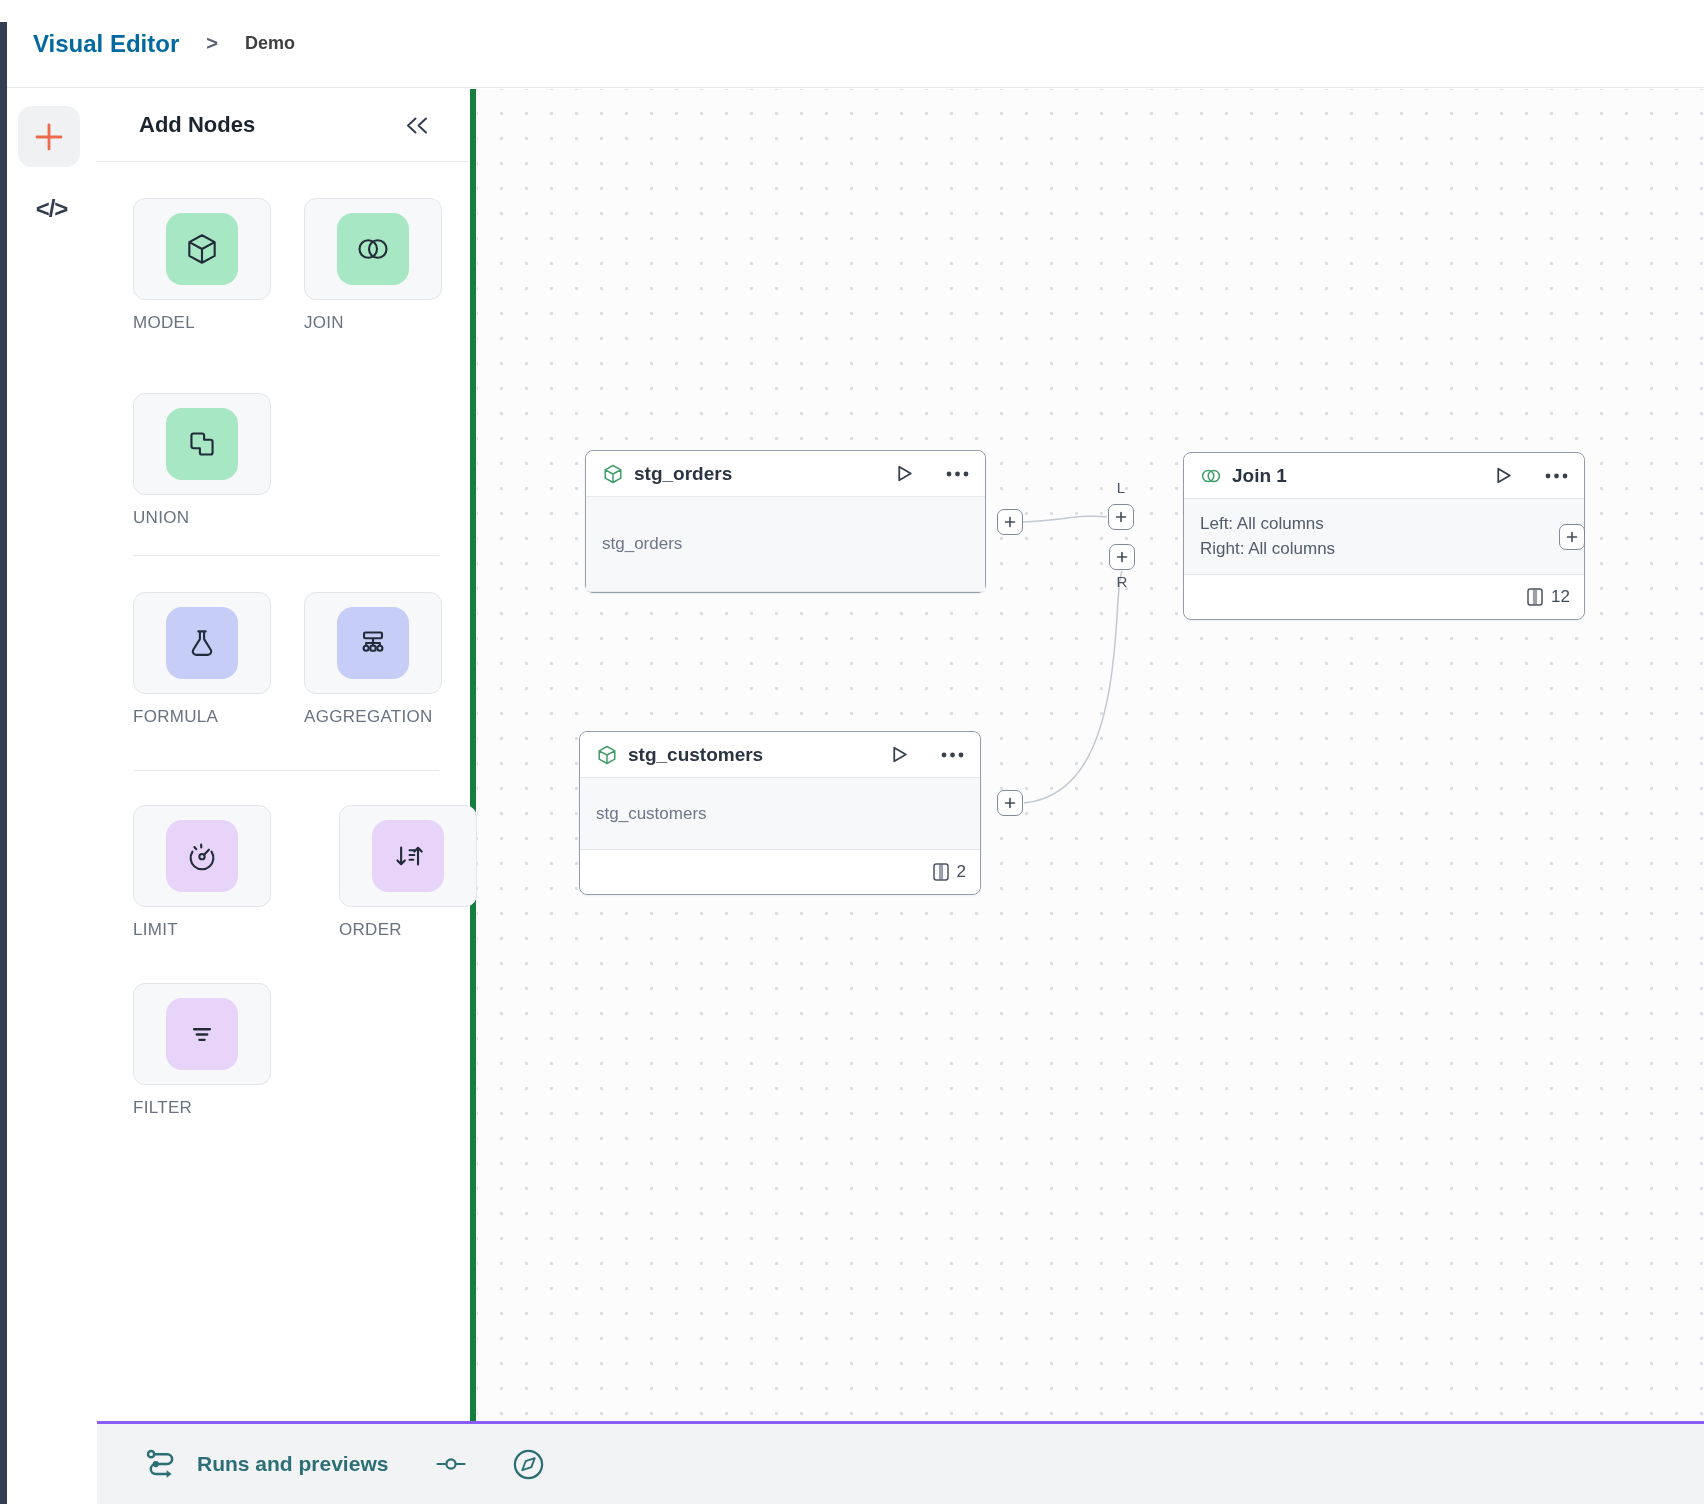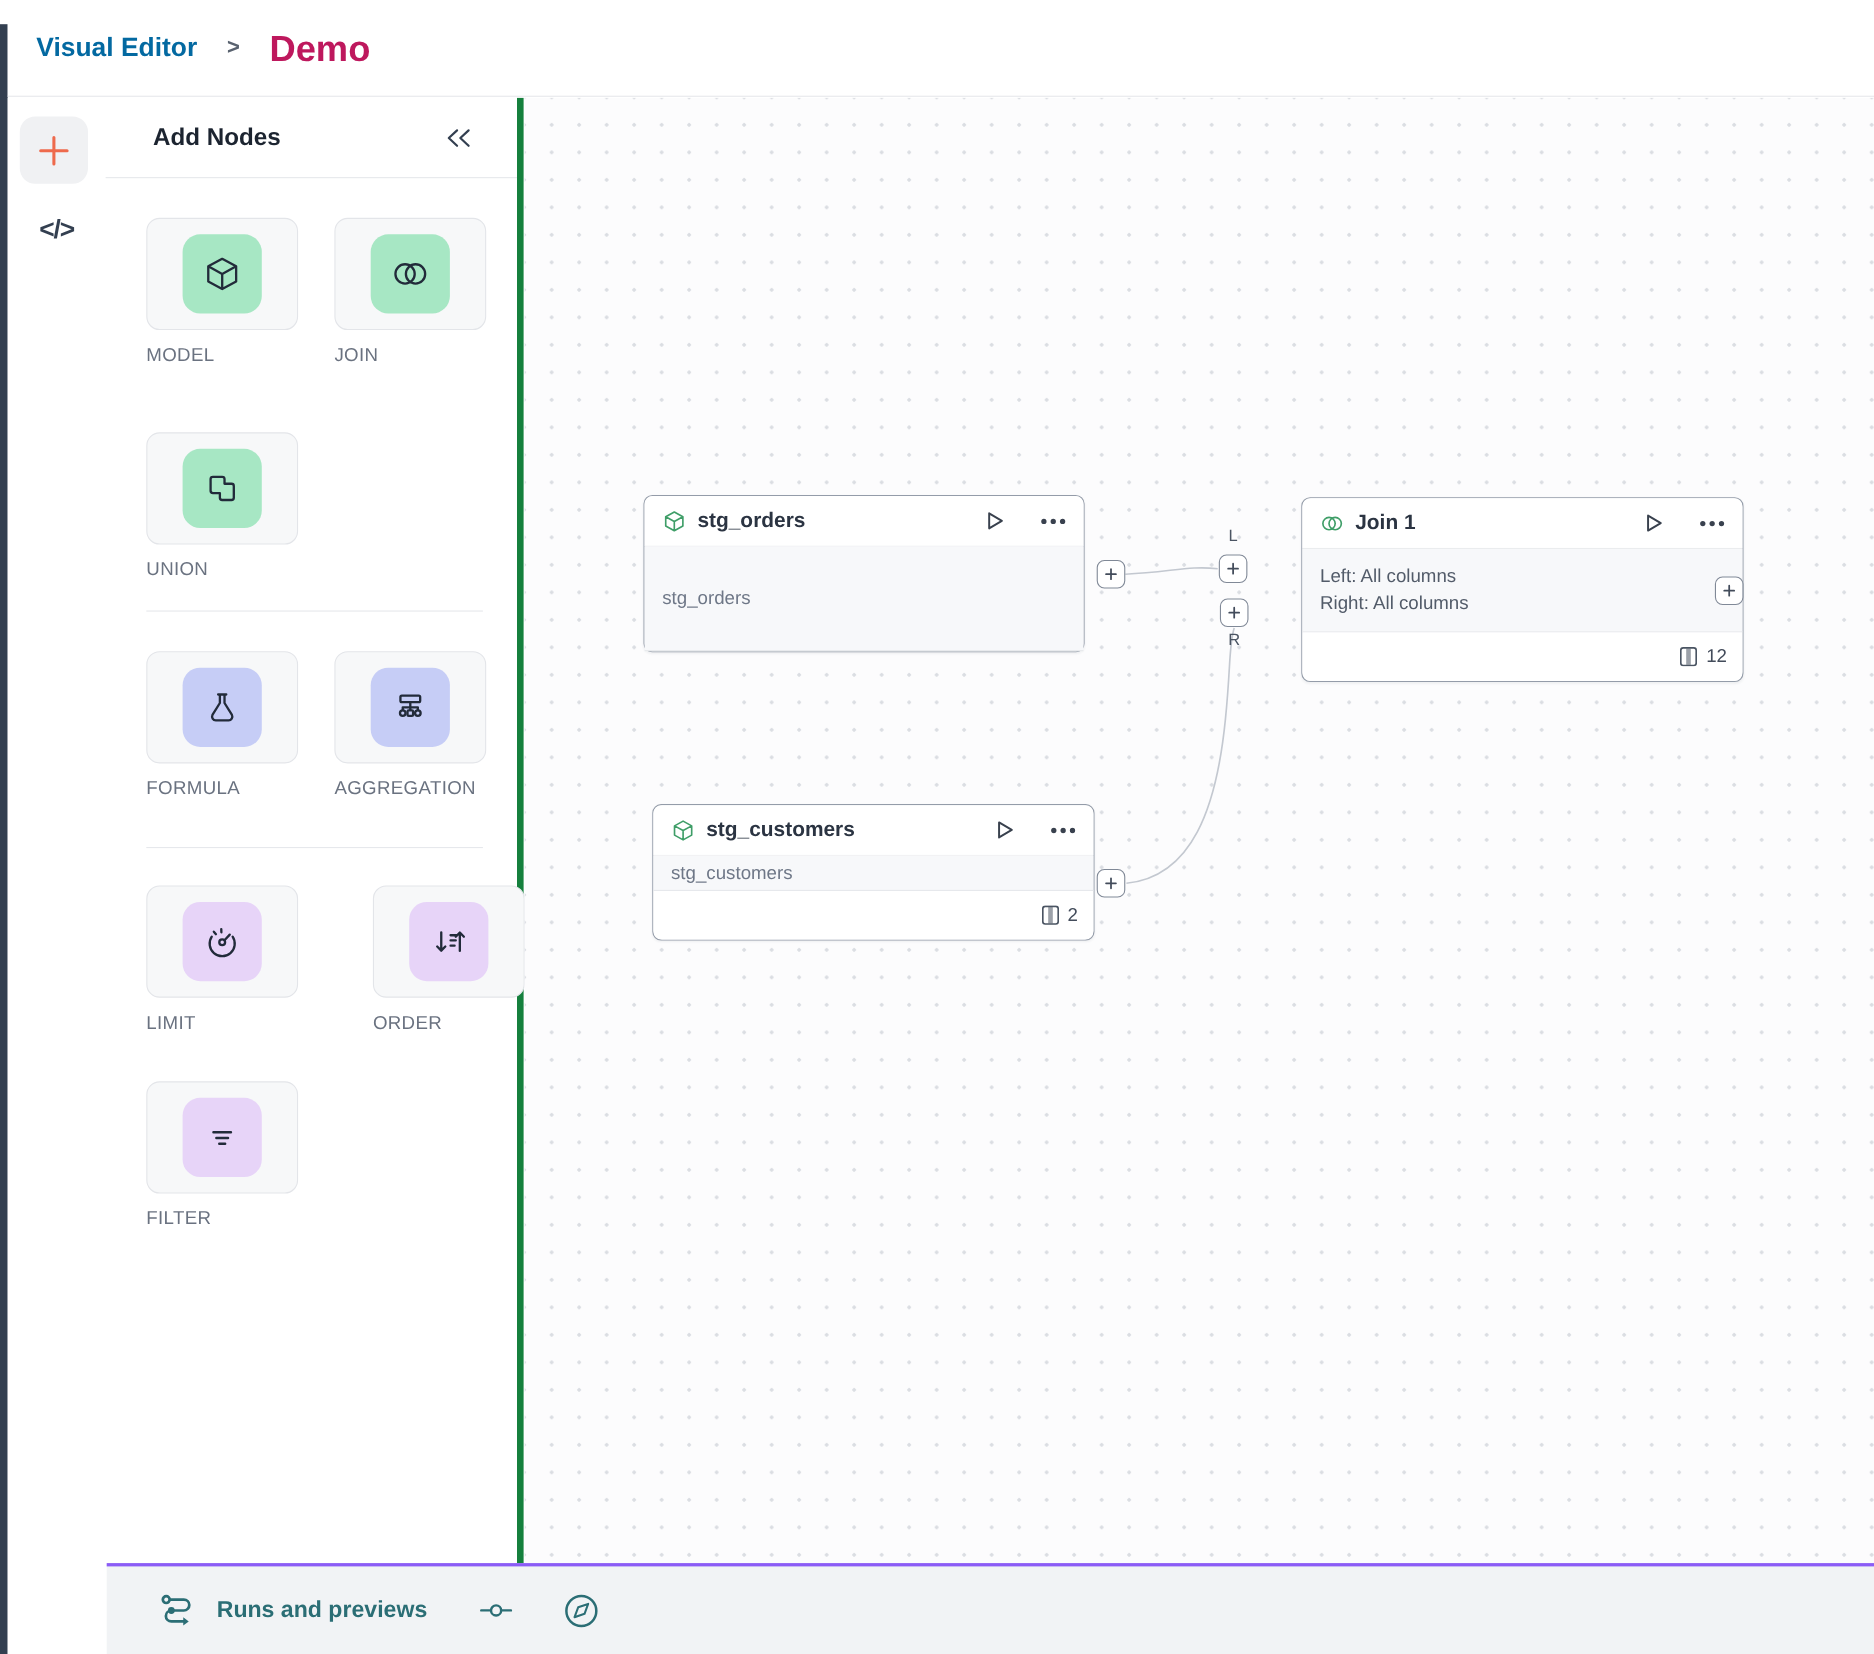--- a/index.html
+++ b/index.html
@@ -6,21 +6,21 @@
   .app{position:relative;width:1704px;height:1504px;background:#ffffff;overflow:hidden;}
 
   
   .dark-strip{position:absolute;left:0;top:22px;width:7px;height:1482px;background:#333f50;}
 
   
   .topbar{position:absolute;left:7px;top:0;width:1697px;height:88px;background:#fff;
           border-bottom:1px solid #e6e8ec;display:flex;align-items:center;padding-left:26px;box-sizing:border-box;}
   .crumb-section{color:#0369a1;font-size:24px;font-weight:700;cursor:pointer;}
   .crumb-sep{color:#59626f;font-size:20px;font-weight:600;margin:0 27px;}
-  .crumb-page{color:#be185d;font-size:33px;font-weight:700;}
+  .crumb-page{color:#404040;font-size:18px;font-weight:700;}
 
   
   .rail{position:absolute;left:7px;top:89px;width:89px;height:1415px;background:#fff;}
   .rail-add{position:absolute;left:11px;top:17px;width:62px;height:61px;border-radius:14px;
             background:#f0f1f3;display:flex;align-items:center;justify-content:center;cursor:pointer;}
   .rail-code{position:absolute;left:0;top:106px;width:89px;text-align:center;color:#333f50;
              font-size:24px;font-weight:700;letter-spacing:-1px;cursor:pointer;}
 
   
   .panel{position:absolute;left:96px;top:89px;width:380px;height:1332px;background:#fff;
@@ -232,21 +232,21 @@
                 <circle cx="20" cy="3" r="2.4" fill="#39414e"></circle>
               </svg>
             </span>
         </span>
       </div>
       <div class="node-body">
         <span>stg_orders</span>
       </div>
     </div>
 
-    <div class="node" style="left:116px;top:642px;width:402px;height:124px;">
+    <div class="node" style="left:102px;top:642px;width:402px;height:164px;">
       <div class="node-header">
         <span style="display:flex;">
           <svg width="22" height="22" viewBox="0 0 22 22" fill="none">
               <path d="M11 2.5 L18.8 6.8 V15.2 L11 19.5 L3.2 15.2 V6.8 Z M3.2 6.8 L11 11 L18.8 6.8 M11 11 V19.5" stroke="#3f9e68" stroke-width="1.5" stroke-linejoin="round"></path>
             </svg>
         </span>
         <span class="node-title">stg_customers</span>
         <span class="node-play">
           <span style="display:flex;">
               <svg width="21" height="21" viewBox="0 0 20 20" fill="none">

